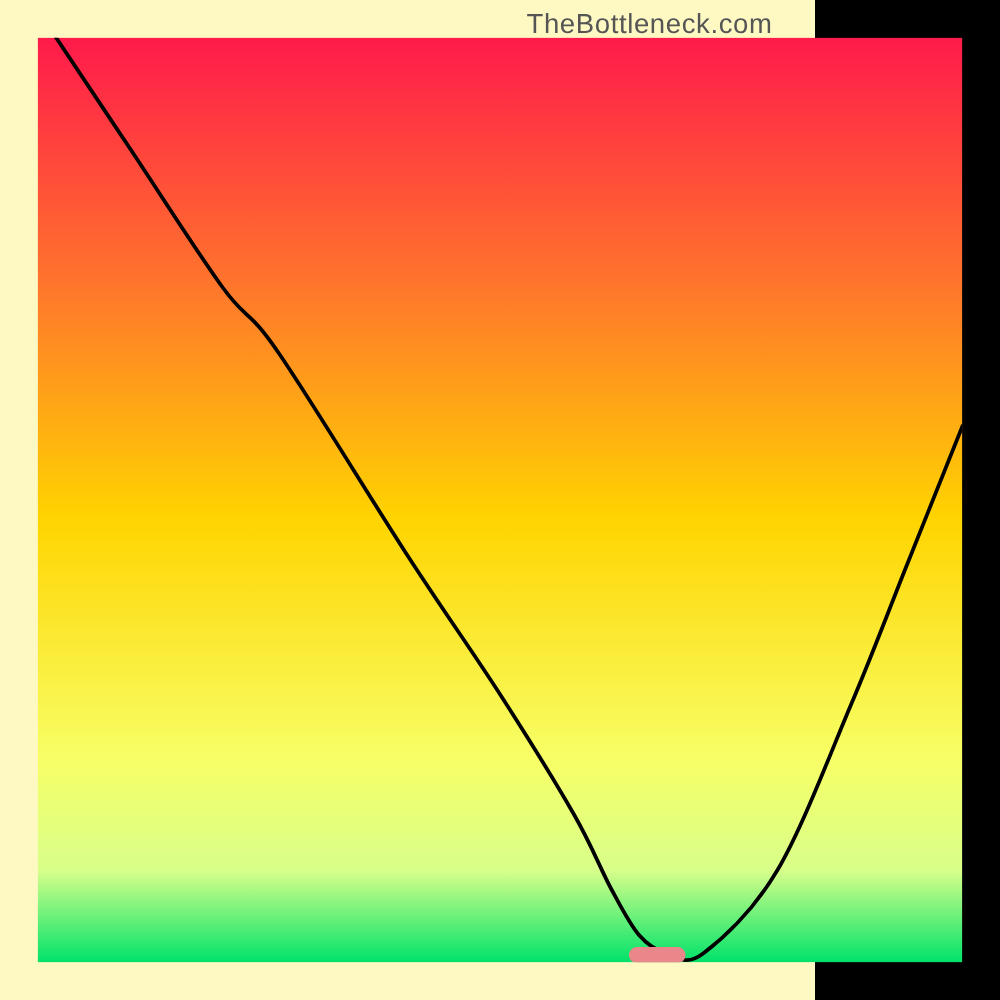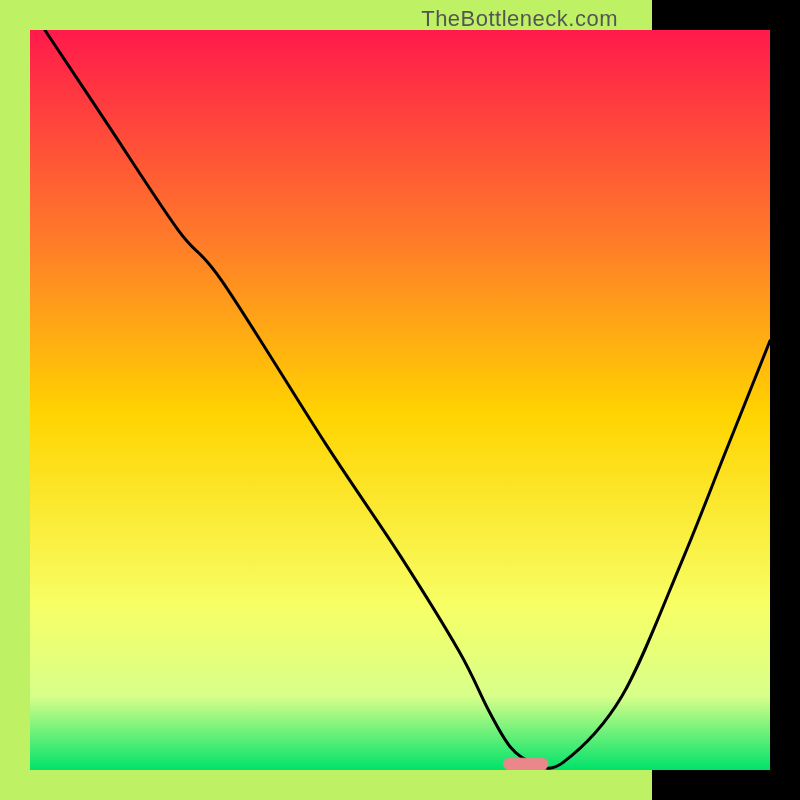--- a/index.html
+++ b/index.html
@@ -9,21 +9,21 @@
     height: 800px;
     background: #000;
     overflow: hidden;
   }
   .frame {
     position: absolute;
     left: 0;
     top: 0;
     width: 652px;
     height: 800px;
-    background: #bef264;
+    background: #fef9c3;
   }
   .plot-area {
     position: absolute;
     left: 30px;
     top: 30px;
     width: 740px;
     height: 740px;
     overflow: hidden;
   }
   .watermark {

